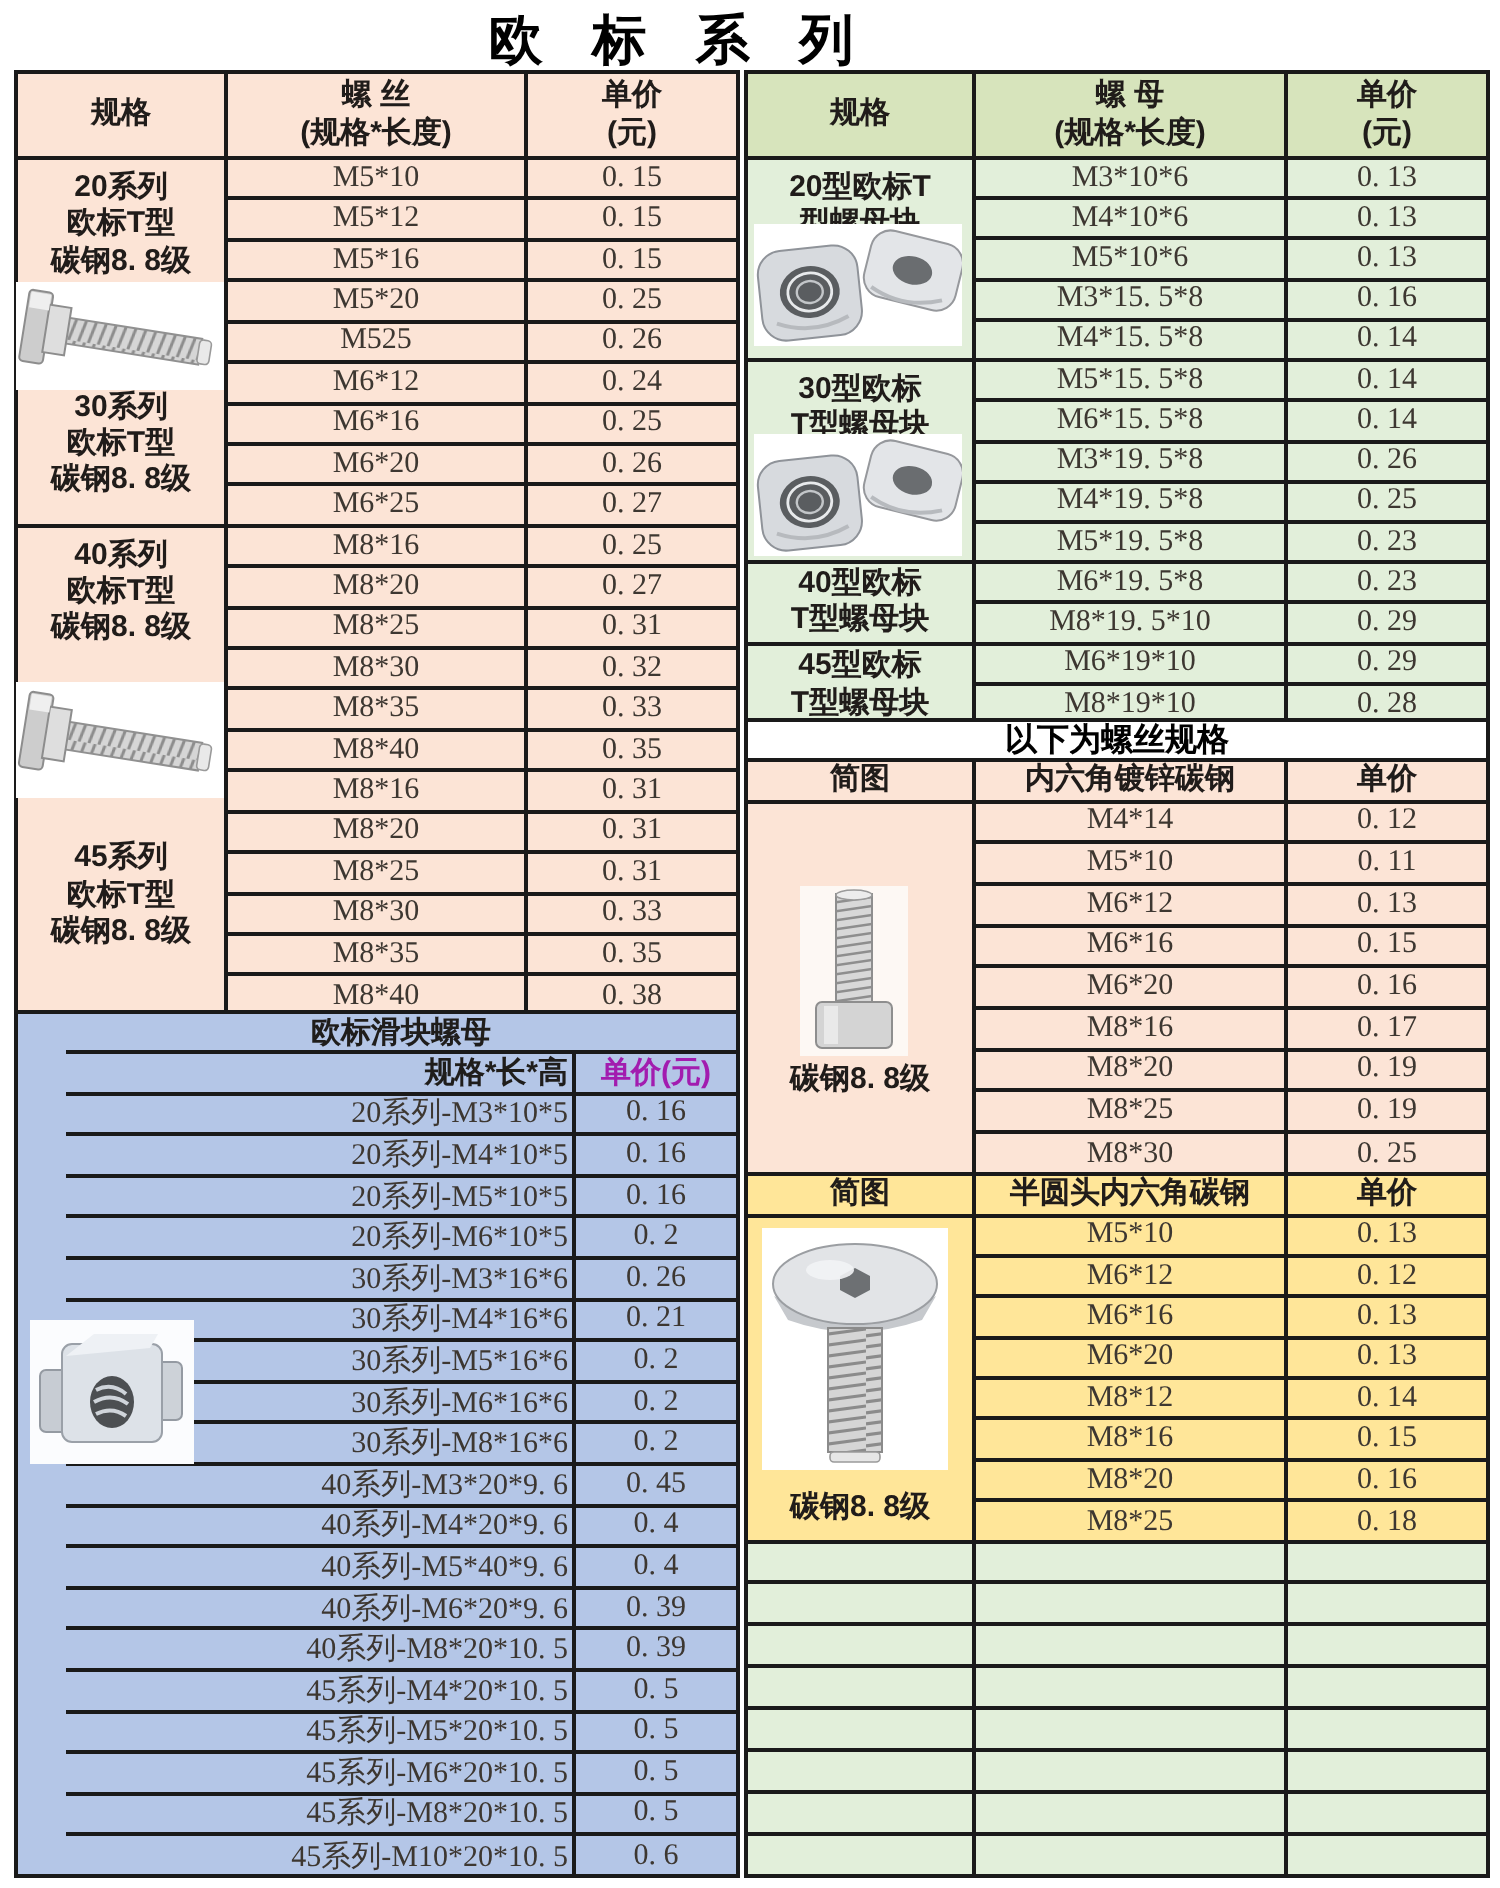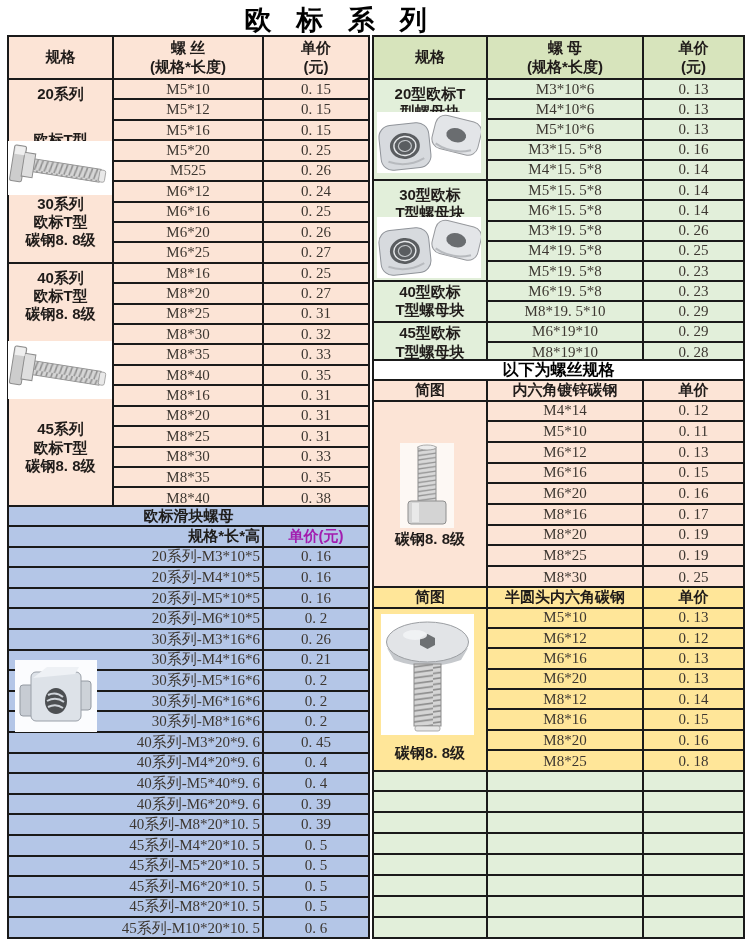--- a/index.html
+++ b/index.html
@@ -27,23 +27,23 @@
   .rows{display:flex;flex-direction:column;flex:1;}
   .row{display:flex;}
   .rows .row:not(:last-child){border-bottom:2px solid var(--bd);}
   .cell{display:flex;align-items:center;justify-content:center;
         font-family:"Liberation Serif",serif;font-size:15px;color:#3d3731;}
   
   .t-screw{left:7px;top:35px;width:363px;height:472px;background:var(--c-pink);}
   .t-screw .hdr{height:43px;}
   .t-screw .c1{width:105px;} .t-screw .c2{width:150px;} .t-screw .c3{flex:1;}
   .t-screw .row{height:20.43px;}
-  .lg1{height:102.2px;gap:28px;} .lg2{height:81.7px;} .lg3{height:122.6px;} .lg4{height:122.5px;}
+  .lg1{height:102.2px;} .lg2{height:81.7px;} .lg3{height:122.6px;} .lg4{height:122.5px;}
   
-  .t-blue{left:7px;top:507px;width:363px;height:432px;background:var(--c-blue);border-top:0;}
+  .t-blue{left:7px;top:507px;width:363px;height:432px;background:var(--c-blue);border-top:0;padding-left:24px;}
   .t-blue .trow{height:20px;display:flex;align-items:center;justify-content:center;
         font-weight:bold;font-size:15px;color:#1f1d1b;border-bottom:2px solid var(--bd);}
   .t-blue .shrow{height:20px;}
   .t-blue .row{height:20.6px;}
   .t-blue .spec{width:255px;justify-content:flex-end;padding-right:2px;}
   .t-blue .price{flex:1;}
   .t-blue .shrow .spec{font-weight:bold;font-family:"Liberation Sans",sans-serif;color:#1f1d1b;}
   .t-blue .shrow .price{font-weight:bold;font-family:"Liberation Sans",sans-serif;color:#a21caf;}
   
   .t-nut{left:372px;top:35px;width:373px;height:326px;background:var(--c-green-light);}

